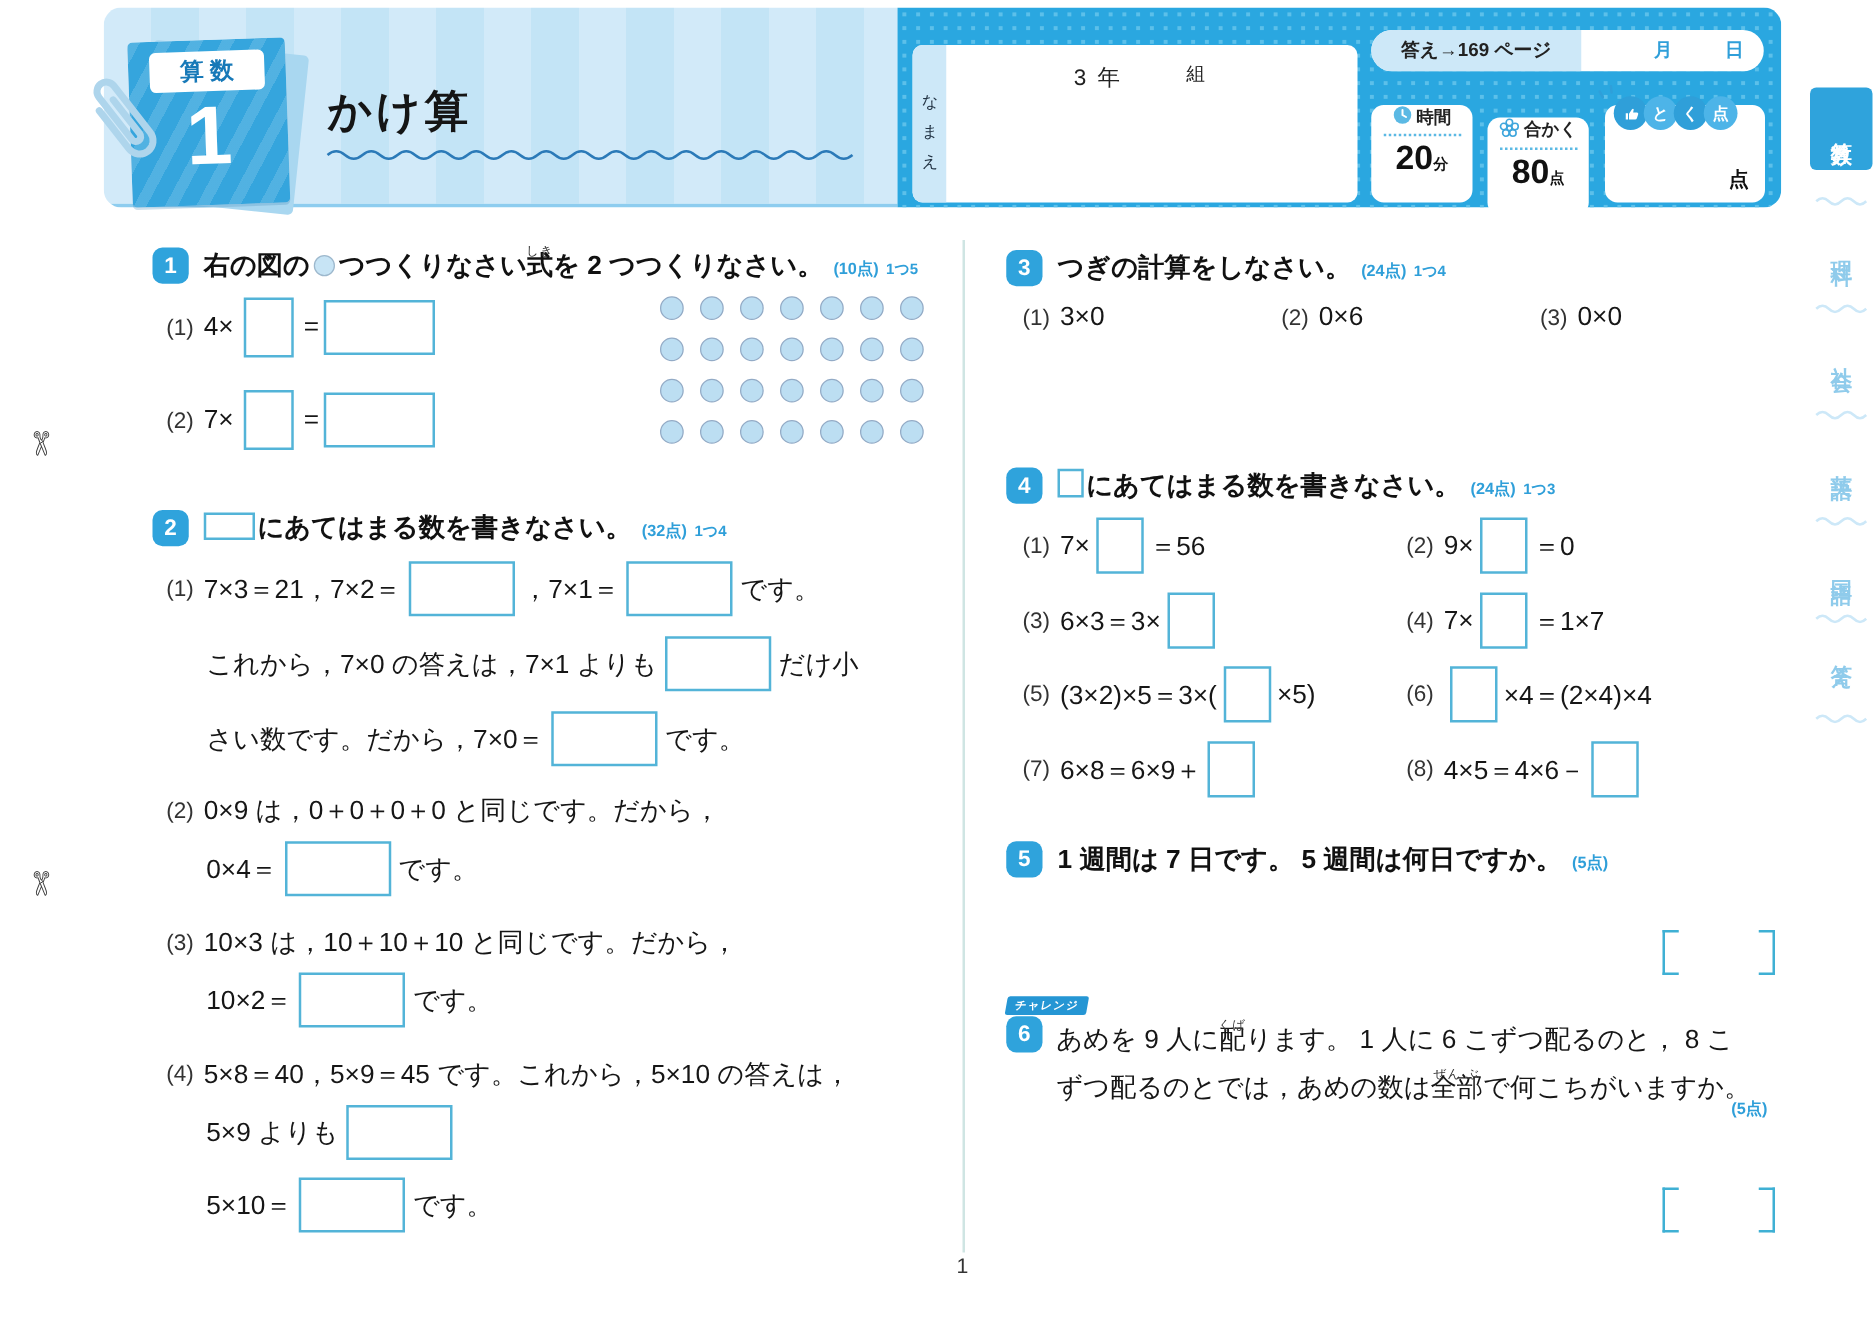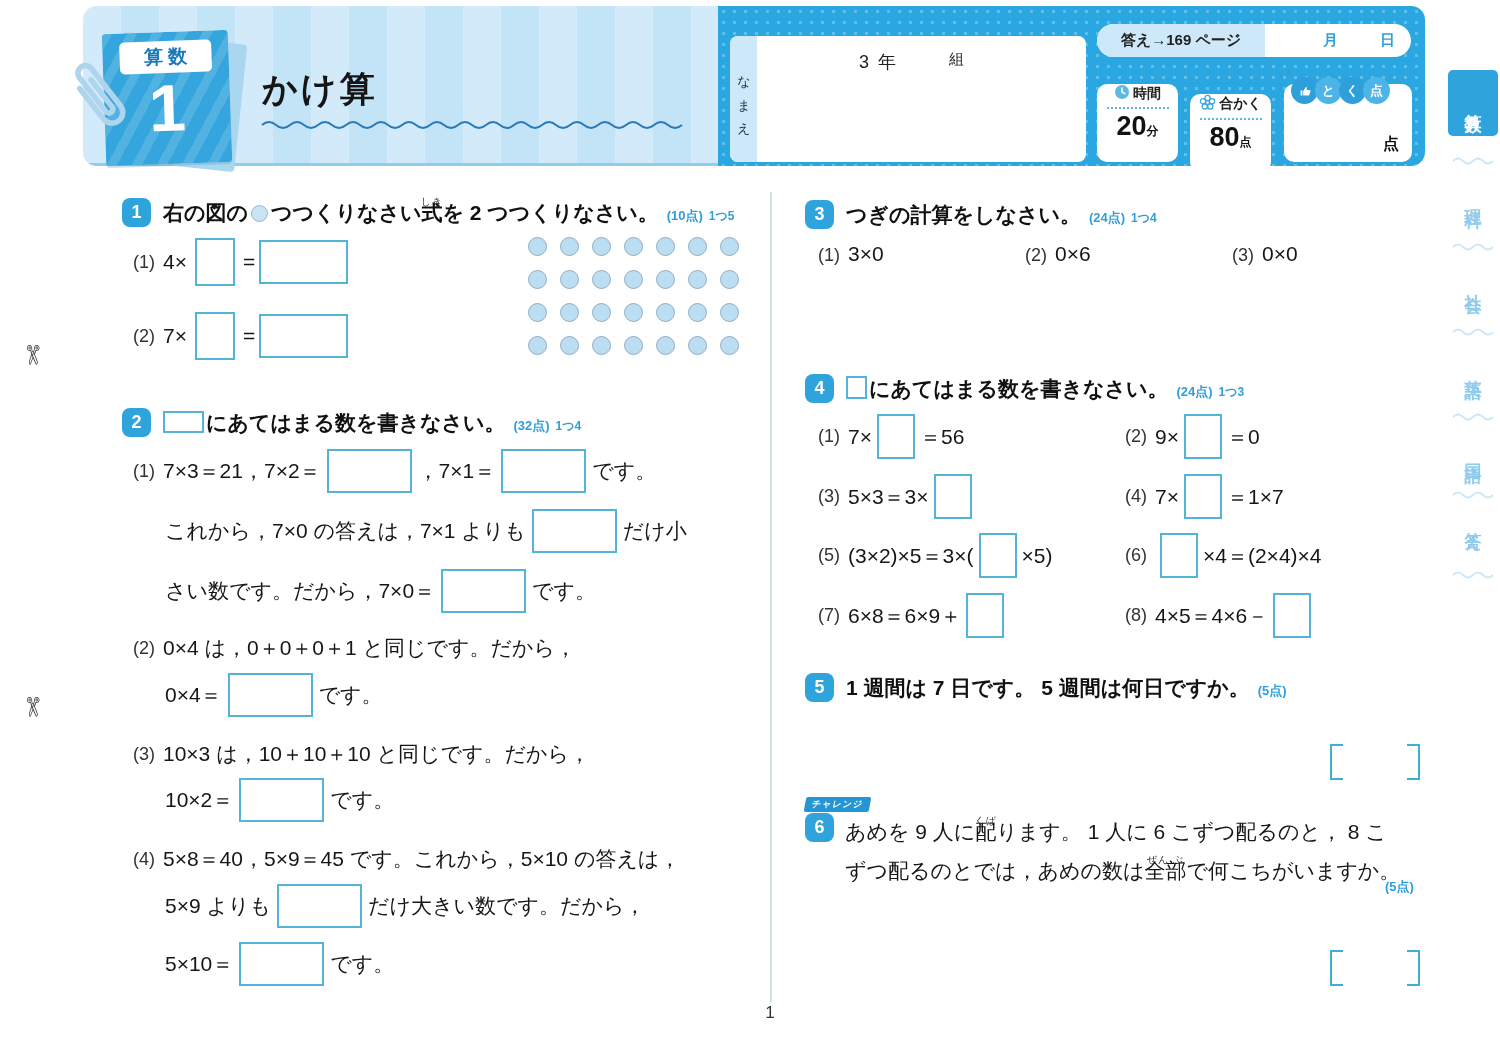--- a/index.html
+++ b/index.html
@@ -297,21 +297,21 @@
     <span>だけ小</span>
   </div>
   <div class="line" style="left:165px; top:568px; height:46px;">
     <span>さい数です。だから，7×0＝</span>
     <span class="bx bx-i"></span>
     <span>です。</span>
   </div>
 
   <div class="line" style="left:133px; top:634px; height:28px;">
     <span class="ilabel">(2)</span>
-    <span>0×4 は，0＋0＋0＋1 と同じです。だから，</span>
+    <span>0×9 は，0＋0＋0＋0 と同じです。だから，</span>
   </div>
   <div class="line" style="left:165px; top:672px; height:46px;">
     <span>0×4＝</span>
     <span class="bx bx-i"></span>
     <span>です。</span>
   </div>
 
   <div class="line" style="left:133px; top:740px; height:28px;">
     <span class="ilabel">(3)</span>
     <span>10×3 は，10＋10＋10 と同じです。だから，</span>
@@ -322,21 +322,20 @@
     <span>です。</span>
   </div>
 
   <div class="line" style="left:133px; top:845px; height:28px;">
     <span class="ilabel">(4)</span>
     <span>5×8＝40，5×9＝45 です。これから，5×10 の答えは，</span>
   </div>
   <div class="line" style="left:165px; top:883px; height:46px;">
     <span>5×9 よりも</span>
     <span class="bx bx-i"></span>
-    <span>だけ大きい数です。だから，</span>
   </div>
   <div class="line" style="left:165px; top:941px; height:46px;">
     <span>5×10＝</span>
     <span class="bx bx-i"></span>
     <span>です。</span>
   </div>
 
   <div class="phead" style="left:805px; top:200px;">
     <div class="pbadge">3</div>
     <div class="phead-text"><span>つぎの計算をしなさい。</span><span class="pts">(24点)</span><span class="per">1つ4</span></div>
@@ -359,21 +358,21 @@
       <span>＝56</span>
   </div>
   <div class="line" style="left:1125px; top:414px; height:45px;">
     <span class="ilabel">(2)</span>
       <span>9×</span>
       <span class="bx bx-q"></span>
       <span>＝0</span>
   </div>
   <div class="line" style="left:818px; top:474px; height:45px;">
     <span class="ilabel">(3)</span>
-      <span>5×3＝3×</span>
+      <span>6×3＝3×</span>
       <span class="bx bx-q"></span>
       <span></span>
   </div>
   <div class="line" style="left:1125px; top:474px; height:45px;">
     <span class="ilabel">(4)</span>
       <span>7×</span>
       <span class="bx bx-q"></span>
       <span>＝1×7</span>
   </div>
   <div class="line" style="left:818px; top:533px; height:45px;">

